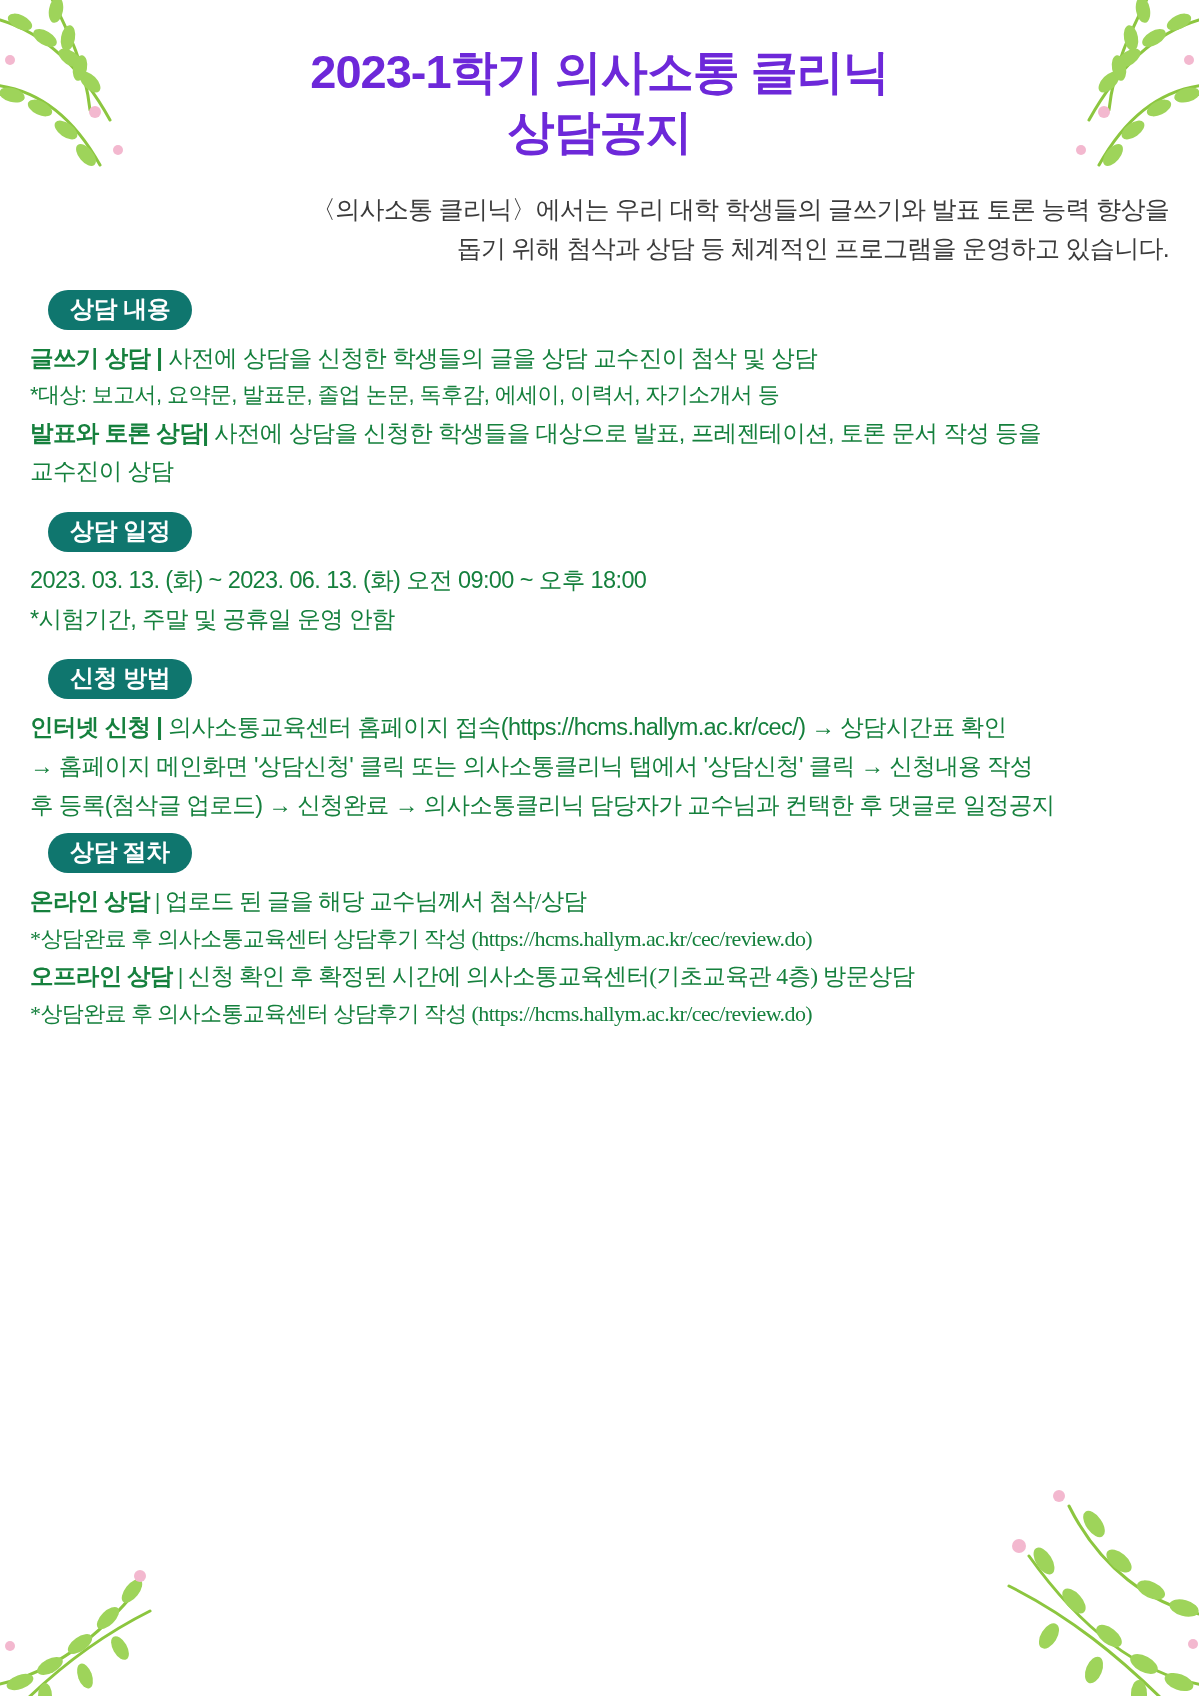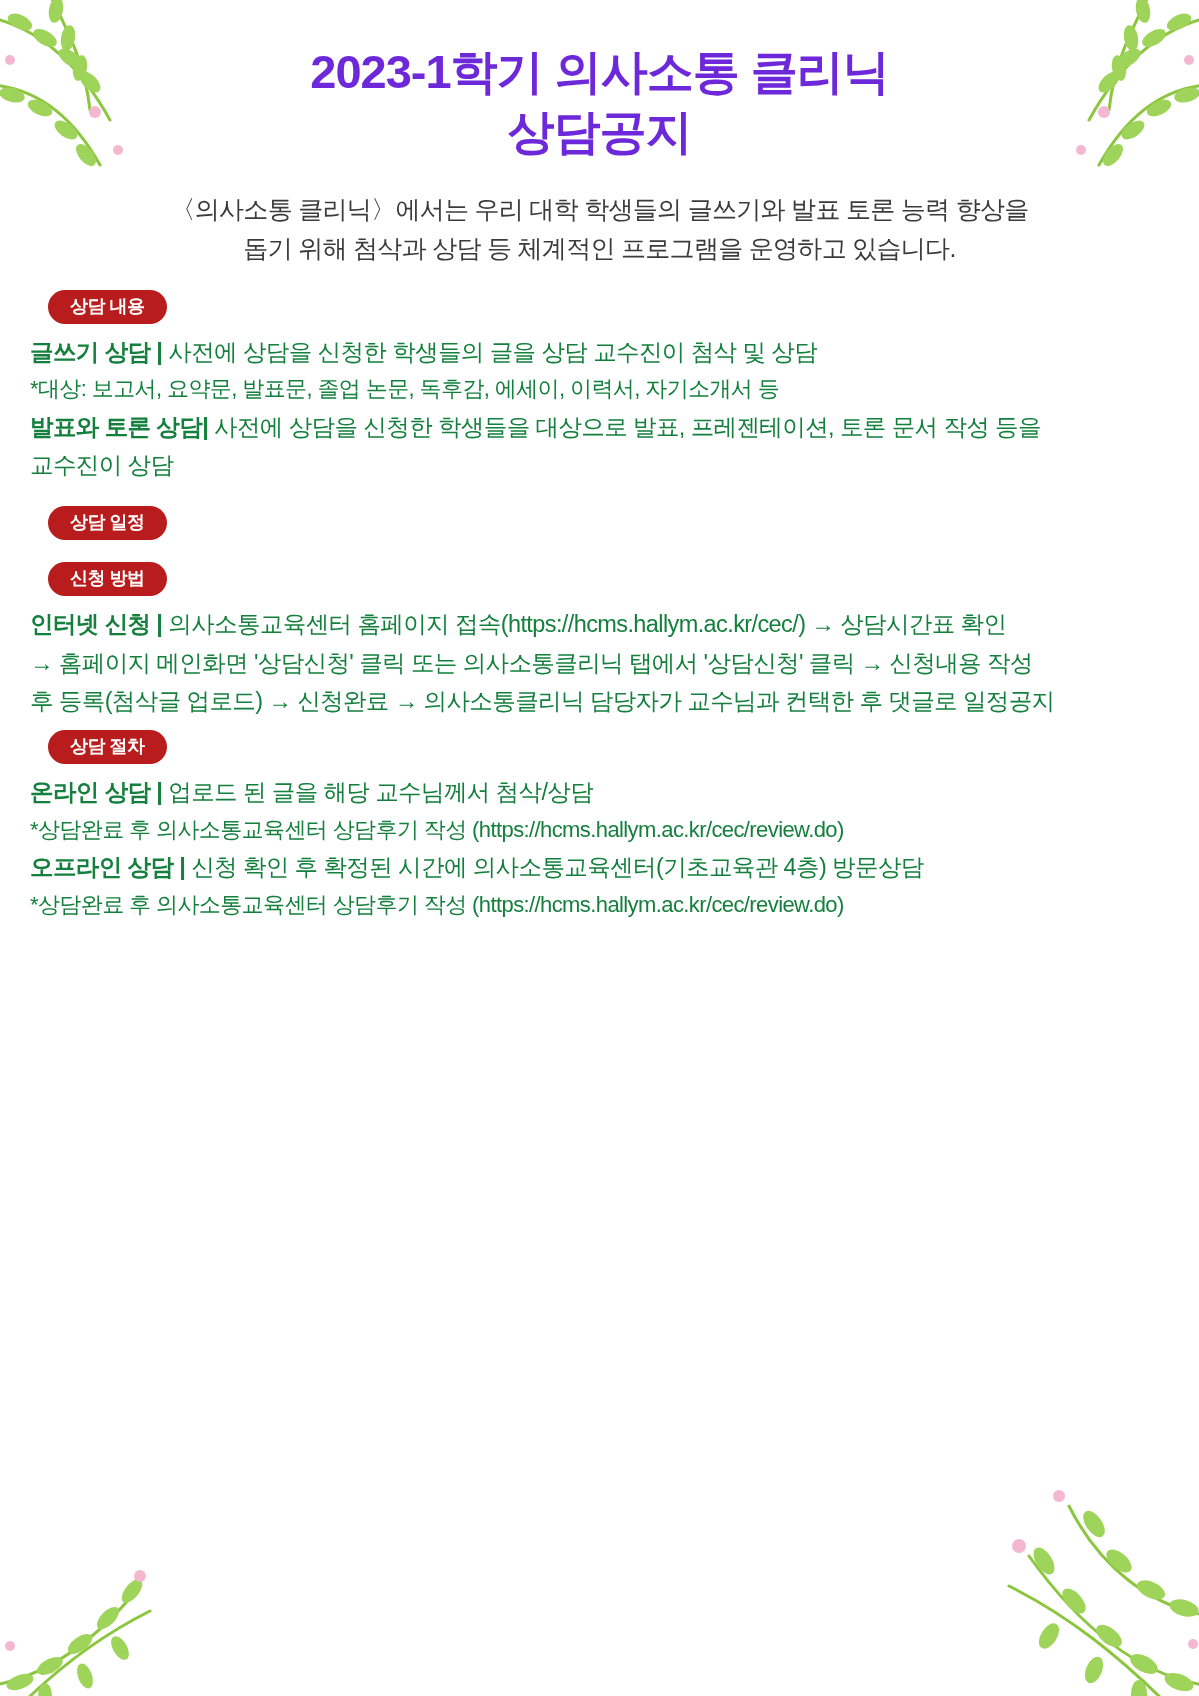--- a/index.html
+++ b/index.html
@@ -40,39 +40,39 @@
     color: #6d28d9;
     font-size: 47px;
     font-weight: bold;
     line-height: 1.28;
     letter-spacing: -1px;
     margin: 42px 0 0 0;
     white-space: pre-line;
   }
 
   .intro {
-    text-align: center;
+    text-align: right;
     color: #3b3b3b;
     font-size: 25px;
     line-height: 1.55;
     letter-spacing: -0.7px;
     margin: 28px 0 0 0;
     white-space: pre-line;
   }
 
   .section {
     margin-top: 22px;
   }
-  .section.tight { margin-top: 10px; }
+  .section.tight { margin-top: 10px; font-family: Liberation Serif, serif; }
 
   .pill {
     display: inline-block;
-    background: #b91c1c;
+    background: #0f766e;
     color: #ffffff;
-    font-size: 18px;
+    font-size: 24px;
     font-weight: bold;
     letter-spacing: -0.5px;
     padding: 7px 22px 9px 22px;
     border-radius: 22px;
     margin-left: 18px;
     line-height: 1;
   }
 
   .body-block {
     margin: 10px 0 0 0;
@@ -214,20 +214,24 @@
       <p><span class="lead">글쓰기 상담 |</span><span> 사전에 상담을 신청한 학생들의 글을 상담 교수진이 첨삭 및 상담</span></p>
       <p class="small-note"><span>*대상: 보고서, 요약문, 발표문, 졸업 논문, 독후감, 에세이, 이력서, 자기소개서 등</span></p>
       <p><span class="lead">발표와 토론 상담|</span><span> 사전에 상담을 신청한 학생들을 대상으로 발표, 프레젠테이션,  토론 문서 작성 등을</span></p>
       <p><span>교수진이 상담</span></p>
     </div>
   </div>
 
 
   <div class="section">
     <span class="pill">상담 일정</span>
+    <div class="body-block">
+      <p><span>2023. 03. 13. (화) ~ 2023. 06. 13. (화)  오전 09:00 ~ 오후 18:00</span></p>
+      <p><span>*시험기간, 주말 및 공휴일 운영 안함</span></p>
+    </div>
   </div>
 
   <div class="section">
     <span class="pill">신청 방법</span>
     <div class="body-block">
       <p><span class="lead">인터넷 신청 |</span><span> 의사소통교육센터 홈페이지 접속(https://hcms.hallym.ac.kr/cec/) → 상담시간표 확인</span></p>
       <p><span>→   홈페이지 메인화면 '상담신청' 클릭 또는 의사소통클리닉 탭에서 '상담신청' 클릭 → 신청내용 작성</span></p>
       <p><span>후 등록(첨삭글 업로드) → 신청완료 →  의사소통클리닉 담당자가 교수님과 컨택한 후 댓글로 일정공지</span></p>
     </div>
   </div>

